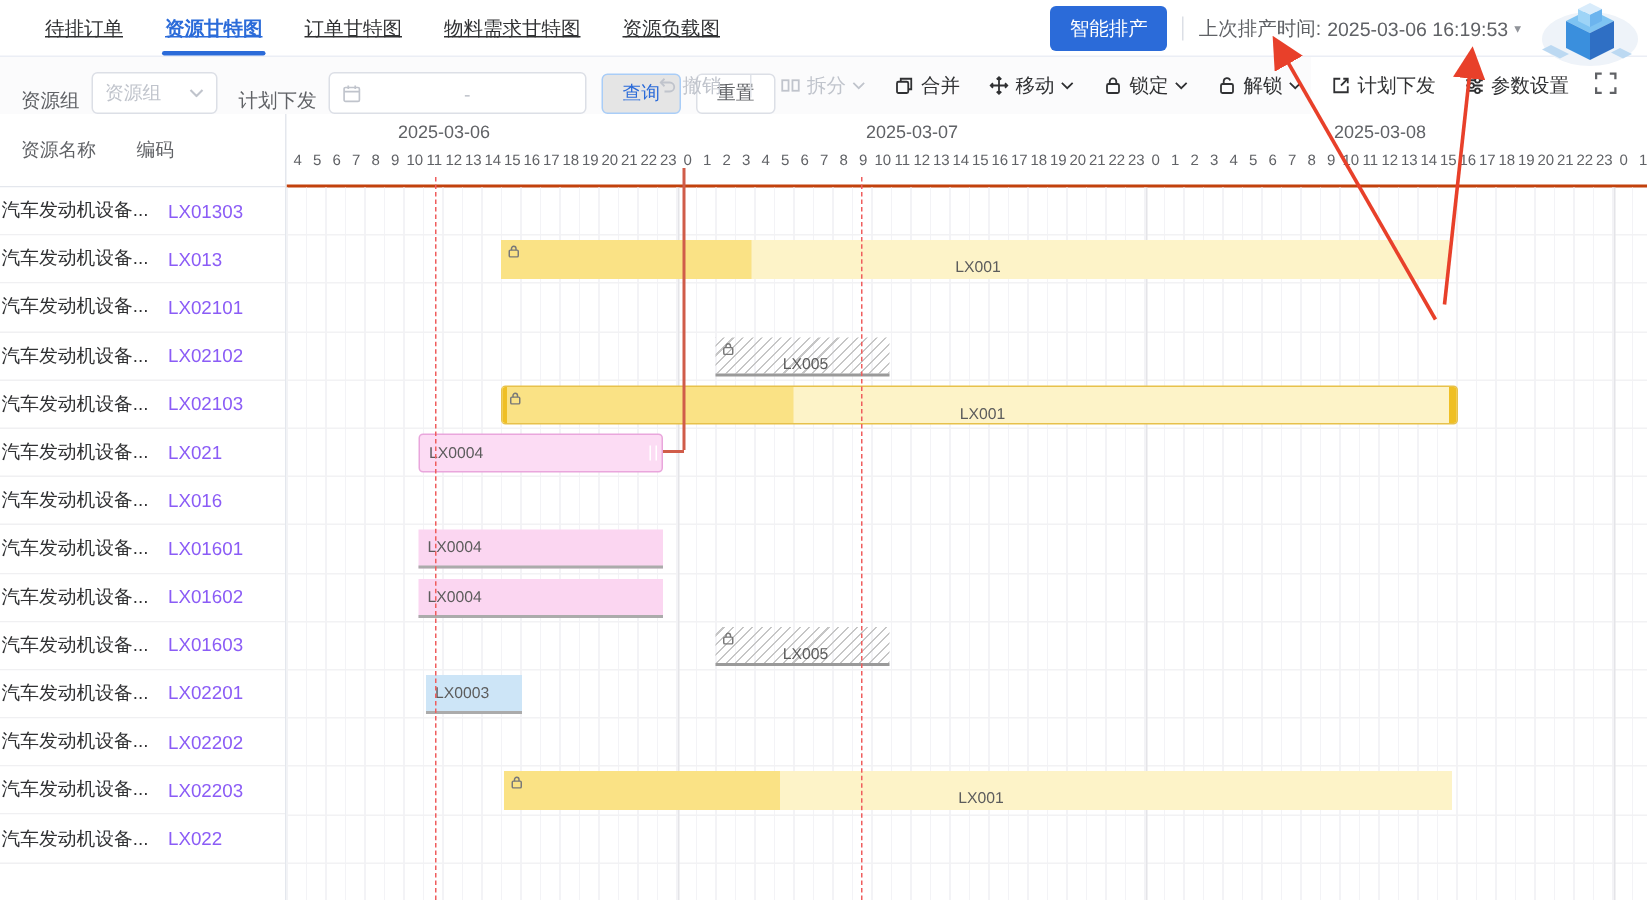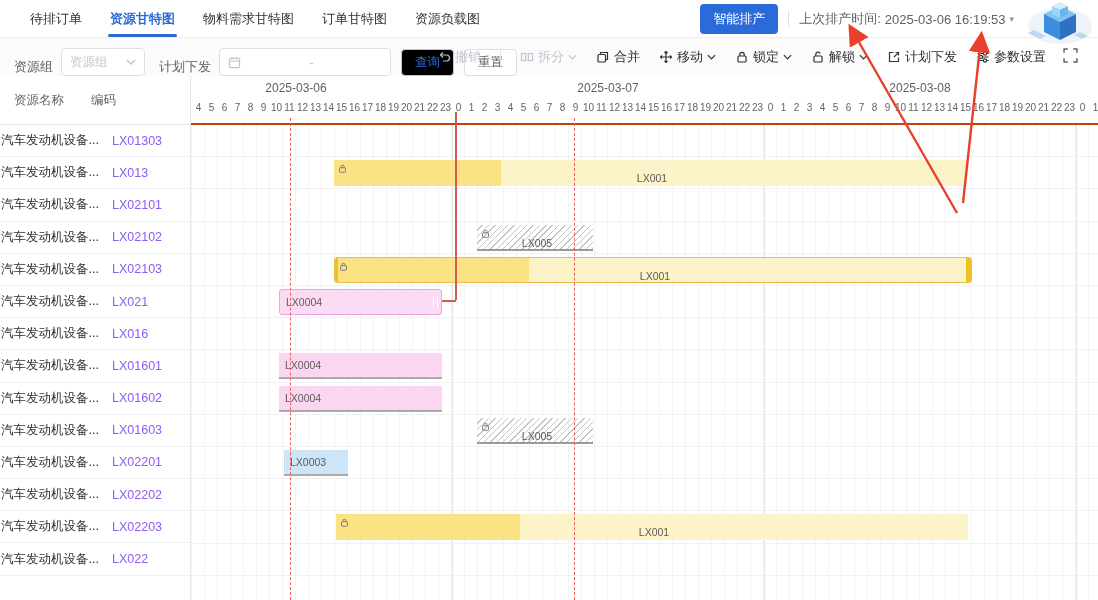--- a/index.html
+++ b/index.html
@@ -5,21 +5,21 @@
   * { margin:0; padding:0; box-sizing:border-box; }
   html,body { width:1098px; height:600px; overflow:hidden; background:#fff;
               font-family:"Liberation Sans","DejaVu Sans",sans-serif; }
   .app { position:relative; width:1098px; height:600px; background:#fff; }
 
   
   .tabs-bar { position:absolute; left:0; top:0; width:1098px; height:38px;
               background:#fff; border-bottom:1px solid #ebeef5; display:flex; align-items:center; }
   .tabs { display:flex; align-items:center; height:100%; padding-left:16px; }
   .tab { position:relative; height:100%; display:flex; align-items:center; padding:0 14px;
-         font-size:13px; color:#303133; cursor:pointer; white-space:nowrap; }
+         font-size:13px; color:#303133; cursor:pointer; white-space:nowrap;text-decoration:underline; }
   .tab.active { color:var(--accent); font-weight:bold; }
   .tab.active::after { content:""; position:absolute; left:12px; right:12px; bottom:0;
                        height:3px; background:var(--accent); border-radius:2px; }
   .tabs-right { position:absolute; right:0; top:0; height:38px; display:flex; align-items:center; gap:10px;
                 padding-right:84px; }
   .smart-btn { background:var(--accent); color:#fff; font-size:13px; border:none; border-radius:4px;
                padding:6px 13px; cursor:pointer; white-space:nowrap; }
   .v-div { width:1px; height:16px; background:#dcdfe6; }
   .last-time { font-size:13px; color:#606266; white-space:nowrap; display:flex; align-items:center; gap:4px;}
   .caret-sm { font-size:9px; color:#909399; }
@@ -31,21 +31,21 @@
   .f-label { margin-left:14px; white-space:nowrap; }
   .select-box { margin-left:8px; width:84px; height:28px; background:#fff; border:1px solid #dcdfe6;
                 border-radius:4px; display:flex; align-items:center; justify-content:space-between;
                 padding:0 8px; cursor:pointer; }
   .placeholder { color:#c0c4cc; font-size:12.5px; overflow:hidden; white-space:nowrap; }
   .date-box { margin-left:8px; width:172px; height:28px; background:#fff; border:1px solid #dcdfe6;
               border-radius:4px; display:flex; align-items:center; padding:0 8px; cursor:text; }
   .date-box .sep { flex:1; text-align:center; color:#c0c4cc; }
   .btn { height:27px; padding:0 13px; border-radius:4px; font-size:12.5px; cursor:pointer; margin-left:10px;
          display:flex; align-items:center; }
-  .btn.primary { background:#000000; border:1px solid #a9cdf7; color:var(--accent); }
+  .btn.primary { background:#e5e5e5; border:1px solid #a9cdf7; color:var(--accent); }
   .btn.plain { background:#fff; border:1px solid #dcdfe6; color:#606266; }
   .toolbar { position:absolute; right:52px; top:38px; height:38px; display:flex; align-items:center; gap:19px; }
   .tool { display:flex; align-items:center; gap:4px; font-size:13px; color:#303133; cursor:pointer; white-space:nowrap; }
   .tool.disabled { color:#c0c4cc; cursor:not-allowed; }
   .tool svg { display:block; }
   .tool-div { width:1px; height:15px; background:#e0e3e9; }
   .fullscreen { position:absolute; right:20px; top:48px; cursor:pointer; }
 
   
   .table-pane { position:absolute; left:0; top:76px; width:190px; bottom:0; background:#fff; }
@@ -94,22 +94,22 @@
 </style>
 </head>
 <body>
 
 <div class="app">
 
   <div class="tabs-bar">
     <div class="tabs" id="tabs">
         <div class="tab">待排订单</div>
         <div class="tab active">资源甘特图</div>
+        <div class="tab">订单甘特图</div>
         <div class="tab">物料需求甘特图</div>
-        <div class="tab">订单甘特图</div>
         <div class="tab">资源负载图</div>
       </div>
     <div class="tabs-right">
       <button class="smart-btn">智能排产</button>
       <span class="v-div"></span>
       <span class="last-time">
         <span>上次排产时间:</span>
         <span>2025-03-06 16:19:53</span>
         <span class="caret-sm">▾</span>
       </span>

